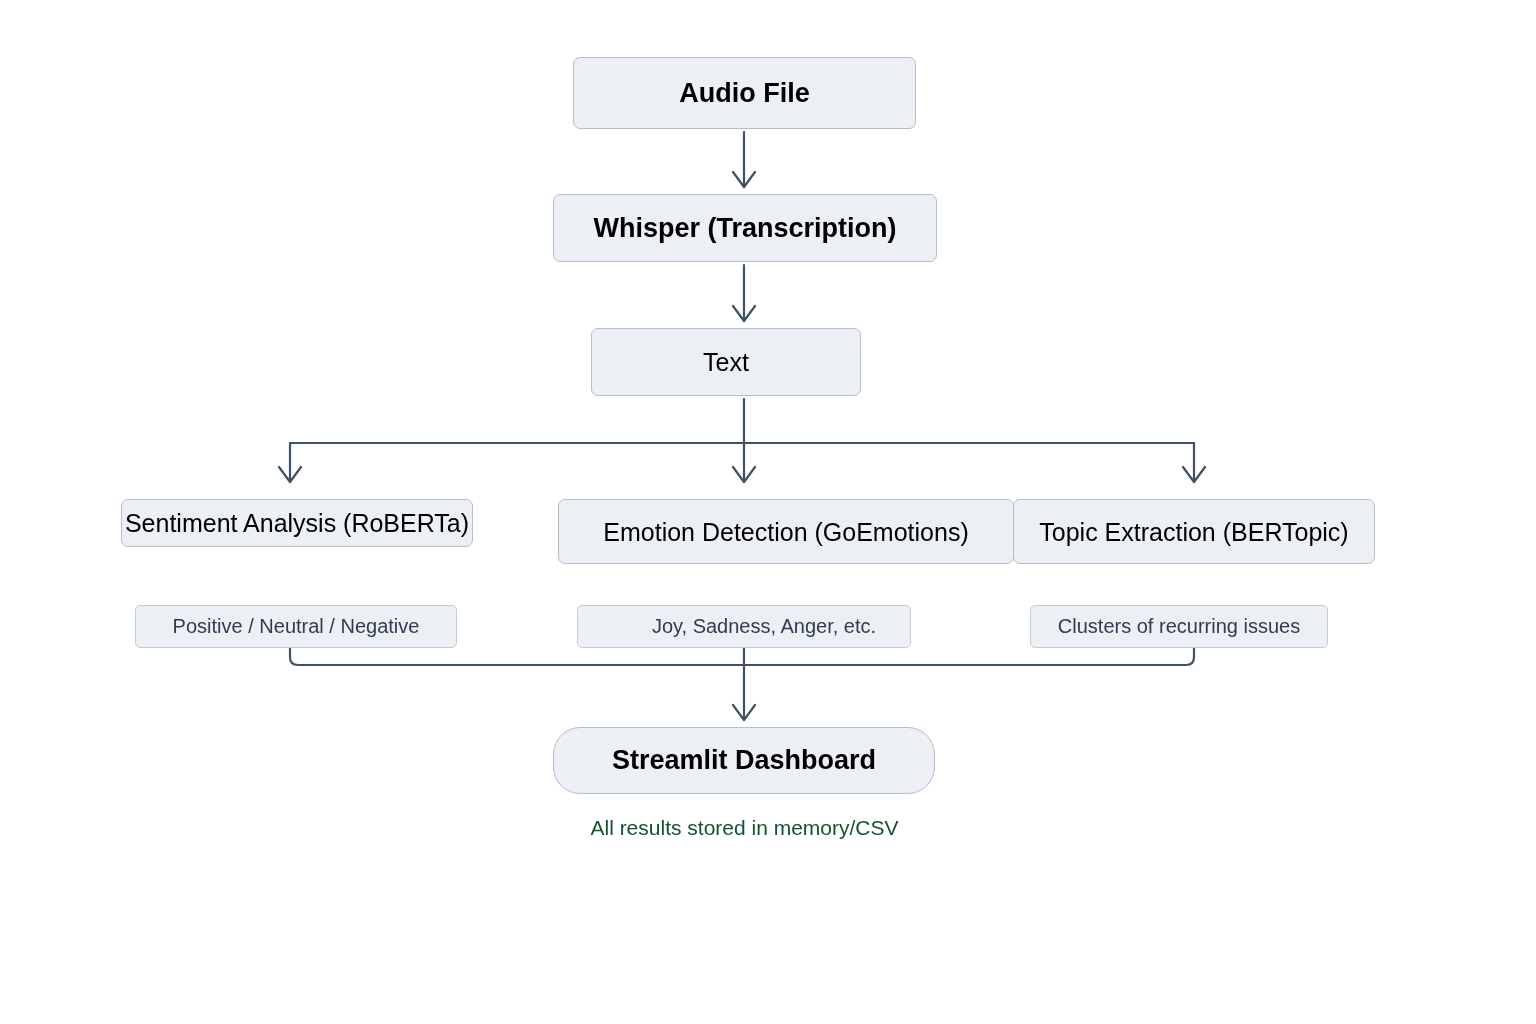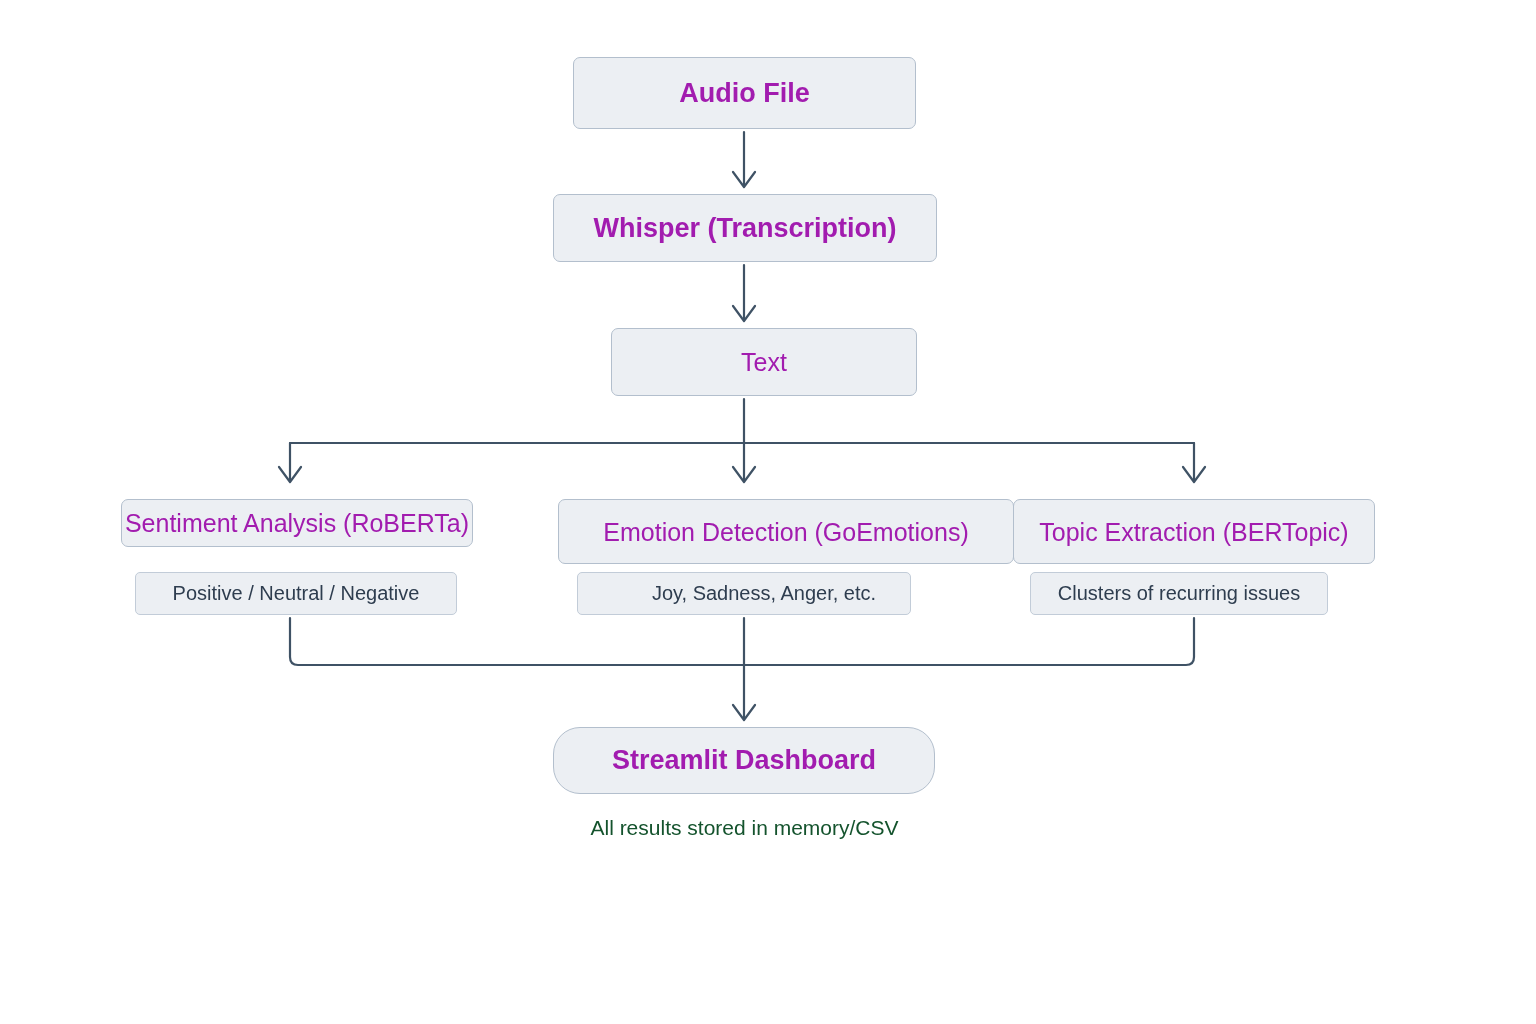--- a/index.html
+++ b/index.html
@@ -31,21 +31,21 @@
     height: 1024px;
     pointer-events: none;
   }
 
   .node {
     position: absolute;
     box-sizing: border-box;
     background: #eceff3;
     border: 1.5px solid #b3bfcd;
     border-radius: 7px;
-    color: #a21caf;
+    color: #000000;
     display: flex;
     align-items: center;
     justify-content: center;
     text-align: right;
     line-height: 1.2;
     white-space: nowrap;
   }
 
   
   .node.primary {
@@ -65,35 +65,36 @@
     border: 1.3px solid #c2ccd8;
     border-radius: 5px;
     color: #2e3d4f;
     font-size: 20px;
     font-weight: normal;
     display: flex;
     align-items: center;
     justify-content: center;
     text-align: center;
     white-space: nowrap;
+    margin-top: 33px;
   }
 
   .caption {
     position: absolute;
     color: #14532d;
     font-size: 21px;
     font-weight: normal;
     white-space: nowrap;
     text-align: center;
   }
 
   
   #node-audio      { left: 573px;  top: 57px;  width: 343px; height: 72px; }
   #node-whisper    { left: 553px;  top: 194px; width: 384px; height: 68px; }
-  #node-text       { left: 591px;  top: 328px; width: 306px; height: 68px; margin-left: 20px; }
+  #node-text       { left: 591px;  top: 328px; width: 270px; height: 68px; }
 
   #node-sentiment  { left: 121px;  top: 499px; width: 352px; height: 48px; }
   #node-emotion    { left: 558px;  top: 499px; width: 456px; height: 65px; }
   #node-topic      { left: 1013px; top: 499px; width: 362px; height: 65px; }
 
   #sub-sentiment   { left: 135px;  top: 572px; width: 322px; height: 43px; }
   #sub-emotion     { left: 577px;  top: 572px; width: 334px; height: 43px; padding-left: 40px; }
   #sub-topic       { left: 1030px; top: 572px; width: 298px; height: 43px; }
 
   #node-dashboard  { left: 553px;  top: 727px; width: 382px; height: 67px; border-radius: 27px; }

